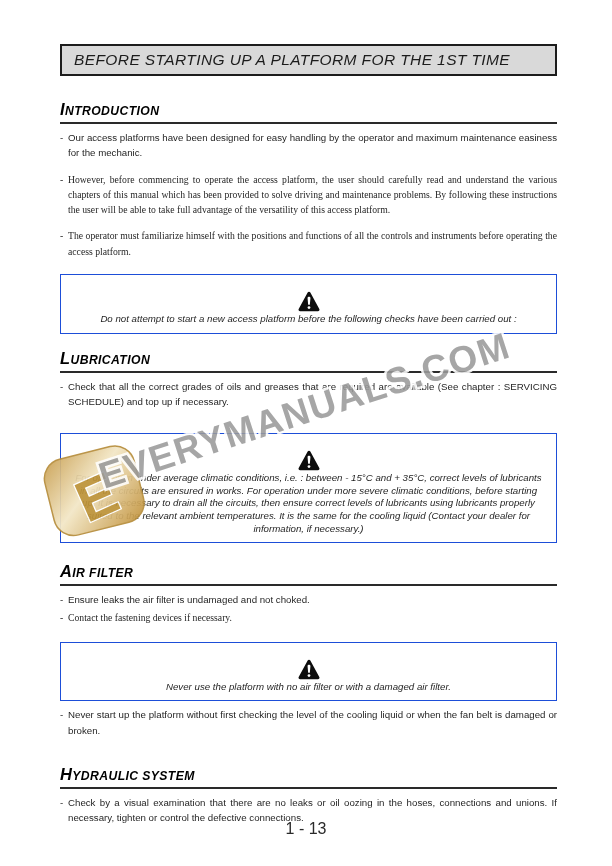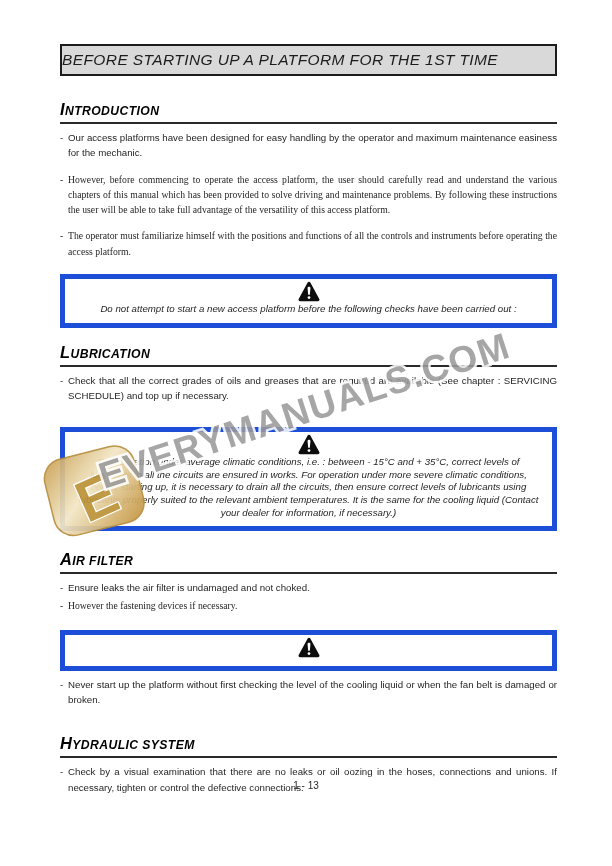--- a/index.html
+++ b/index.html
@@ -1,44 +1,44 @@
 <!DOCTYPE html>
 <html><head>
 <meta charset="utf-8">
 <style>
   html,body{margin:0;padding:0;background:#ffffff;}
   .page{position:relative;width:612px;height:866px;background:#ffffff;overflow:hidden;
         font-family:"Liberation Sans", sans-serif;color:#1f1f1f;}
   .content{position:absolute;left:60px;top:0;width:497px;}
 
   .title-box{margin-top:44px;height:28px;background:#d9d9d9;border:2px solid #1c1c1c;
-             display:flex;align-items:center;}
+             display:flex;align-items:center;padding-left:12px;}
   .title-box .title-text{font-style:italic;font-size:15.5px;letter-spacing:.4px;color:#1c1c1c;white-space:nowrap;}
 
   .section-heading{border-bottom:2px solid #2a2a2a;padding-bottom:3px;}
   .heading-text{display:block;font-weight:bold;font-style:italic;text-transform:uppercase;
                 font-size:12.2px;letter-spacing:.4px;color:#000000;}
   .heading-text::first-letter{font-size:16.5px;}
 
   .bullets{margin-top:6px;}
   .bullet{position:relative;padding-left:8px;font-size:9.7px;line-height:15.3px;
           text-align:justify;color:#1f1f1f;}
   .bullet::before{content:"-";position:absolute;left:0;top:0;}
   .bullet + .bullet{margin-top:11px;font-family:Liberation Serif, serif;}
   .bullets.tight .bullet + .bullet{margin-top:2px;}
 
-  .warnbox{border:5px solid #1d4ed8;background:#fff;text-align:center;padding:1px 12px 7px 12px;}
+  .warnbox{border:1px solid #1d4ed8;background:#fff;text-align:center;padding:15px 12px 7px 12px;}
   .warn-icon{display:block;height:21px;margin:1px auto 1px auto;width:24px;}
   .warn-text{font-style:italic;font-size:9.7px;line-height:12.6px;color:#1f1f1f;}
 
   .mt15{margin-top:15px}.mt24{margin-top:24px}.mt17{margin-top:17px}
   .mt19{margin-top:19px}.mt23{margin-top:23px}.mt27{margin-top:27px}
 
-  .page-number{position:absolute;left:0;right:0;top:780px;text-align:center;
-               font-size:10px;color:#2a2a2a;}
+  .page-number{position:absolute;left:0;right:0;top:820px;text-align:center;
+               font-size:16px;color:#2a2a2a;}
 
   .watermark-layer{position:absolute;left:0;top:0;width:612px;height:866px;
                    pointer-events:none;z-index:6;}
 </style>
 </head>
 <body>
 
 <div class="page">
   <div class="content">
 
@@ -82,31 +82,32 @@
         </svg>
       </span>
       <div class="warn-text">For operation under average climatic conditions, i.e. : between - 15°C and + 35°C, correct levels of lubricants in all the circuits are ensured in works. For operation under more severe climatic conditions, before starting up, it is necessary to drain all the circuits, then ensure correct levels of lubricants using lubricants properly suited to the relevant ambient temperatures. It is the same for the cooling liquid (Contact your dealer for information, if necessary.)</div>
     </div>
 
     <div class="section-heading mt19">
       <span class="heading-text">Air filter</span>
     </div>
     <div class="bullets tight">
       <div class="bullet">Ensure leaks the air filter is undamaged and not choked.</div>
-      <div class="bullet">However the fastening devices if necessary.</div>
+      <div class="bullet">Contact the fastening devices if necessary.</div>
     </div>
 
     <div class="warnbox mt17">
       <span class="warn-icon">
         <svg viewBox="0 0 24 22" width="24" height="21">
           <path d="M10.6 1.7 L1.2 18.8 a1.7 1.7 0 0 0 1.5 2.5 h18.6 a1.7 1.7 0 0 0 1.5 -2.5 L13.4 1.7 a1.6 1.6 0 0 0 -2.8 0 Z" fill="#0d0d0d"></path>
           <path d="M12 6.0 c-1 0 -1.6 .65 -1.5 1.5 l.55 6.1 c.06 .62 .47 1.05 .95 1.05 s.89 -.43 .95 -1.05 l.55 -6.1 c.1 -.85 -.5 -1.5 -1.5 -1.5 Z" fill="#ffffff"></path>
           <circle cx="12" cy="17.3" r="1.45" fill="#ffffff"></circle>
         </svg>
       </span>
+      <div class="warn-text">Never use the platform with no air filter or with a damaged air filter.</div>
     </div>
 
     <div class="bullets">
       <div class="bullet">Never start up the platform without first checking the level of the cooling liquid or when the fan belt is damaged or broken.</div>
     </div>
 
     <div class="section-heading mt27">
       <span class="heading-text">Hydraulic system</span>
     </div>
     <div class="bullets tight">

